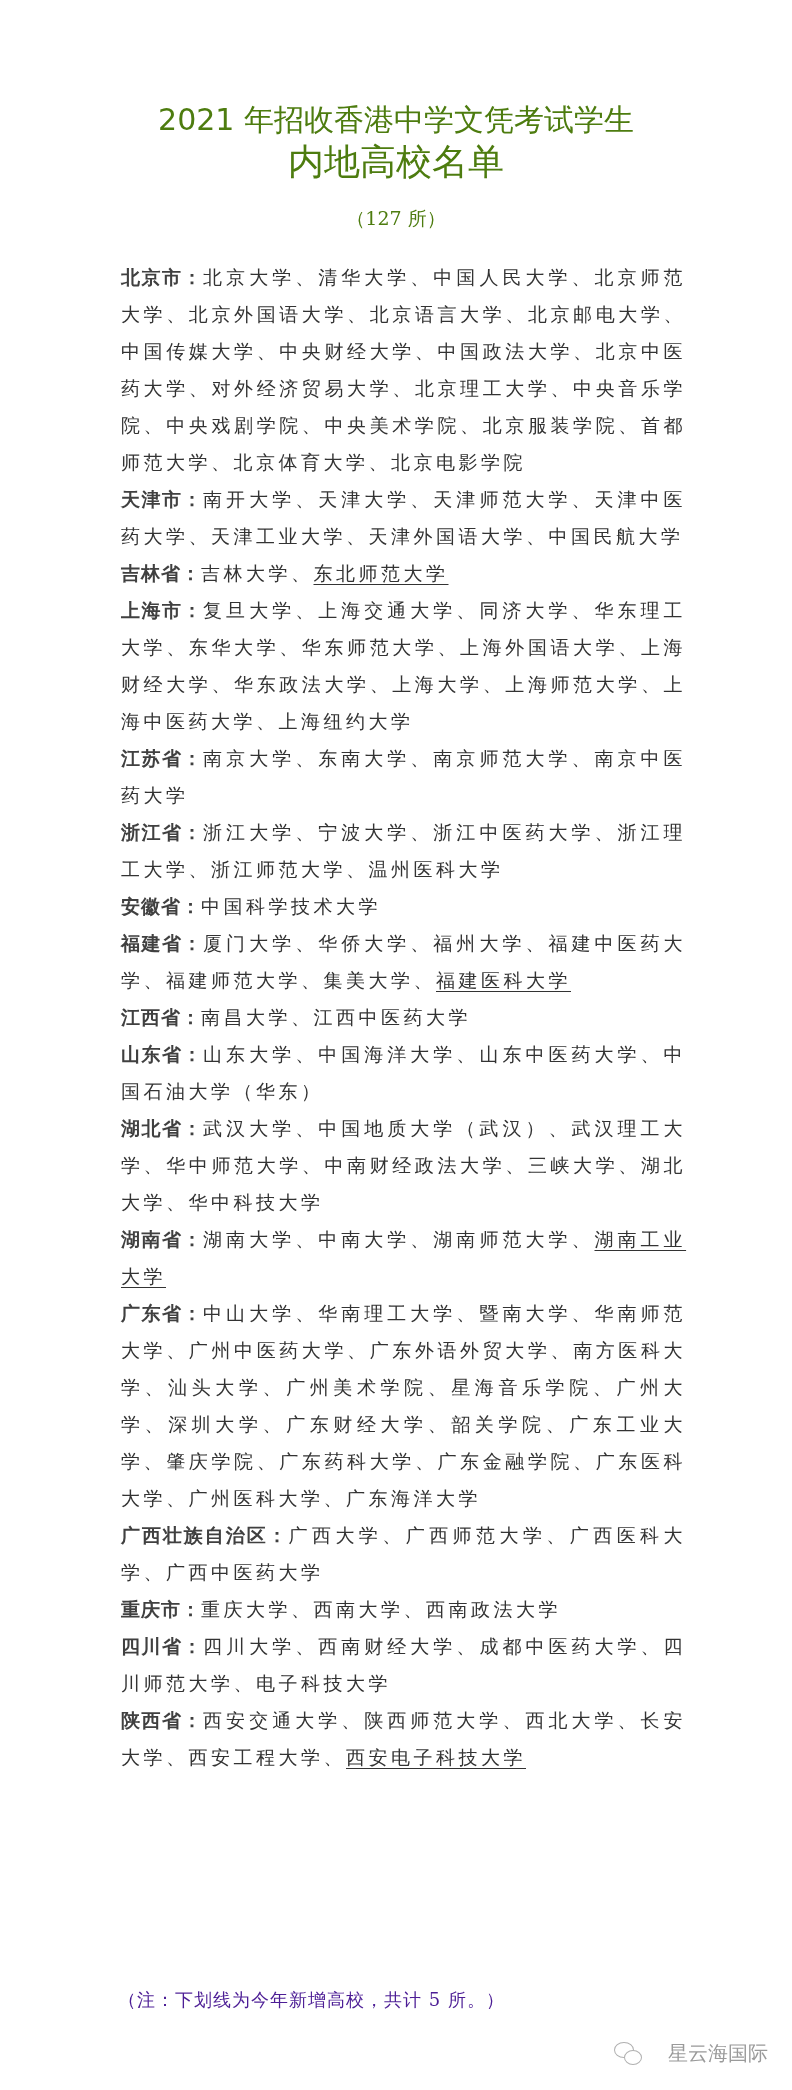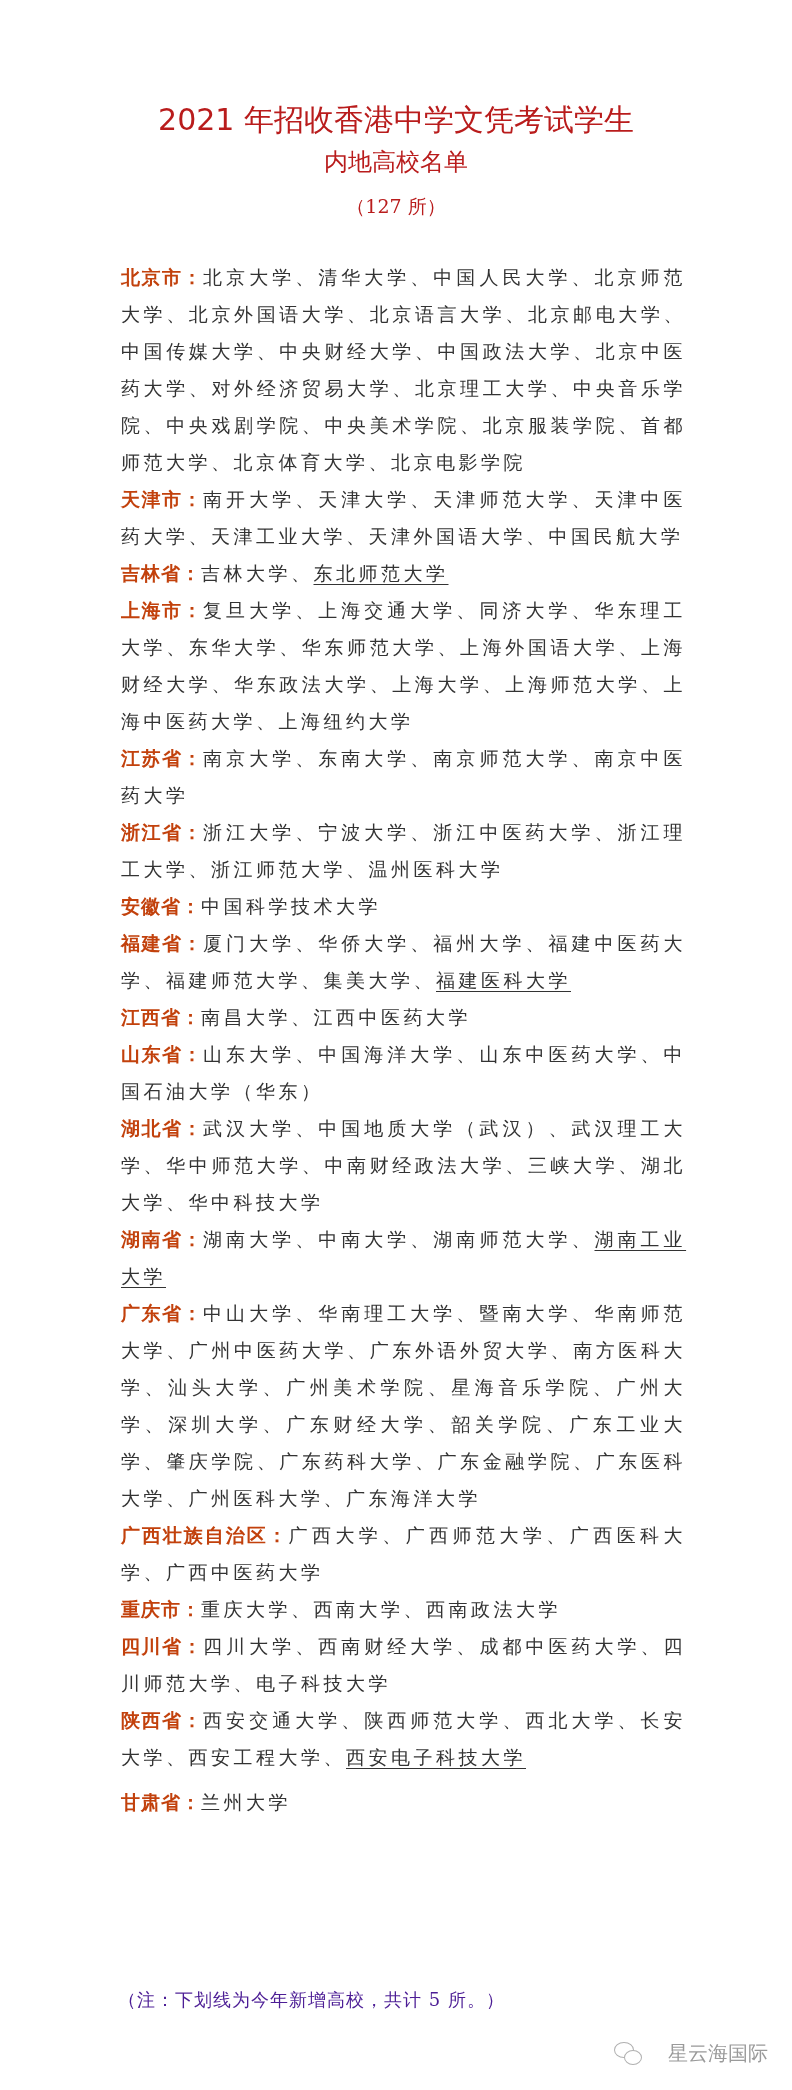--- a/index.html
+++ b/index.html
@@ -1,25 +1,25 @@
 <!DOCTYPE html>
 <html><head>
 <meta charset="utf-8">
 <style>
   html, body { margin: 0; padding: 0; background: #ffffff; }
   body { width: 792px; height: 2090px; position: relative; overflow: hidden;
          font-family: "DejaVu Serif", "Liberation Serif", serif; color: #222; }
   .title { position: absolute; left: 0; width: 792px; text-align: center;
-           font-family: "DejaVu Sans", "Liberation Sans", sans-serif; color: #b91c1c; }
+           font-family: "DejaVu Sans", "Liberation Sans", sans-serif; color: #4d7c0f; }
   .title.t1 { top: 100px; font-size: 30px; line-height: 40px; }
-  .title.t2 { top: 142px; font-size: 24px; line-height: 40px; }
-  .title.t3 { top: 192px; font-size: 19px; line-height: 28px; font-family: "DejaVu Serif", serif; }
+  .title.t2 { top: 142px; font-size: 36px; line-height: 40px; }
+  .title.t3 { top: 204px; font-size: 19px; line-height: 28px; font-family: "DejaVu Serif", serif; }
   .content { position: absolute; left: 121px; top: 259px; width: 565px; }
   .region { font-size: 19px; line-height: 37px; letter-spacing: 3.5px; text-align: justify; color: #333; }
-  .region .label { font-weight: bold; color: #c2410c; letter-spacing: 1px; font-family: "DejaVu Sans", sans-serif; margin-top: 45px; }
+  .region .label { font-weight: bold; color: #404040; letter-spacing: 1px; font-family: "DejaVu Sans", sans-serif; margin-top: 45px; }
   .uni.new { text-decoration: underline; text-underline-offset: 4px; text-decoration-thickness: 1px; }
   .region.gansu { margin-top: 8px; }
   .note { position: absolute; left: 118px; top: 1985px; font-size: 18px; line-height: 30px; color: #4c1d95; letter-spacing: 1px; }
   .watermark { position: absolute; right: 24px; top: 2040px; display: flex; align-items: center; gap: 24px;
                color: #9a9a9a; font-size: 20px; font-family: "DejaVu Sans", sans-serif; }
   .wechat-icon { width: 30px; height: 24px; position: relative; }
   .wechat-icon .b1, .wechat-icon .b2 { position: absolute; border: 1.5px solid #b0b0b0; border-radius: 50%; background: #fff; }
   .wechat-icon .b1 { left: 0; top: 0; width: 18px; height: 14px; }
   .wechat-icon .b2 { left: 10px; top: 8px; width: 16px; height: 13px; }
 </style>
@@ -41,21 +41,20 @@
     <div class="region"><span class="label">福建省：</span><span class="uni">厦门大学</span><span>、</span><span class="uni">华侨大学</span><span>、</span><span class="uni">福州大学</span><span>、</span><span class="uni">福建中医药大学</span><span>、</span><span class="uni">福建师范大学</span><span>、</span><span class="uni">集美大学</span><span>、</span><span class="uni new">福建医科大学</span></div>
     <div class="region"><span class="label">江西省：</span><span class="uni">南昌大学</span><span>、</span><span class="uni">江西中医药大学</span></div>
     <div class="region"><span class="label">山东省：</span><span class="uni">山东大学</span><span>、</span><span class="uni">中国海洋大学</span><span>、</span><span class="uni">山东中医药大学</span><span>、</span><span class="uni">中国石油大学（华东）</span></div>
     <div class="region"><span class="label">湖北省：</span><span class="uni">武汉大学</span><span>、</span><span class="uni">中国地质大学（武汉）</span><span>、</span><span class="uni">武汉理工大学</span><span>、</span><span class="uni">华中师范大学</span><span>、</span><span class="uni">中南财经政法大学</span><span>、</span><span class="uni">三峡大学</span><span>、</span><span class="uni">湖北大学</span><span>、</span><span class="uni">华中科技大学</span></div>
     <div class="region"><span class="label">湖南省：</span><span class="uni">湖南大学</span><span>、</span><span class="uni">中南大学</span><span>、</span><span class="uni">湖南师范大学</span><span>、</span><span class="uni new">湖南工业大学</span></div>
     <div class="region"><span class="label">广东省：</span><span class="uni">中山大学</span><span>、</span><span class="uni">华南理工大学</span><span>、</span><span class="uni">暨南大学</span><span>、</span><span class="uni">华南师范大学</span><span>、</span><span class="uni">广州中医药大学</span><span>、</span><span class="uni">广东外语外贸大学</span><span>、</span><span class="uni">南方医科大学</span><span>、</span><span class="uni">汕头大学</span><span>、</span><span class="uni">广州美术学院</span><span>、</span><span class="uni">星海音乐学院</span><span>、</span><span class="uni">广州大学</span><span>、</span><span class="uni">深圳大学</span><span>、</span><span class="uni">广东财经大学</span><span>、</span><span class="uni">韶关学院</span><span>、</span><span class="uni">广东工业大学</span><span>、</span><span class="uni">肇庆学院</span><span>、</span><span class="uni">广东药科大学</span><span>、</span><span class="uni">广东金融学院</span><span>、</span><span class="uni">广东医科大学</span><span>、</span><span class="uni">广州医科大学</span><span>、</span><span class="uni">广东海洋大学</span></div>
     <div class="region"><span class="label">广西壮族自治区：</span><span class="uni">广西大学</span><span>、</span><span class="uni">广西师范大学</span><span>、</span><span class="uni">广西医科大学</span><span>、</span><span class="uni">广西中医药大学</span></div>
     <div class="region"><span class="label">重庆市：</span><span class="uni">重庆大学</span><span>、</span><span class="uni">西南大学</span><span>、</span><span class="uni">西南政法大学</span></div>
     <div class="region"><span class="label">四川省：</span><span class="uni">四川大学</span><span>、</span><span class="uni">西南财经大学</span><span>、</span><span class="uni">成都中医药大学</span><span>、</span><span class="uni">四川师范大学</span><span>、</span><span class="uni">电子科技大学</span></div>
     <div class="region"><span class="label">陕西省：</span><span class="uni">西安交通大学</span><span>、</span><span class="uni">陕西师范大学</span><span>、</span><span class="uni">西北大学</span><span>、</span><span class="uni">长安大学</span><span>、</span><span class="uni">西安工程大学</span><span>、</span><span class="uni new">西安电子科技大学</span></div>
-    <div class="region gansu"><span class="label">甘肃省：</span><span class="uni">兰州大学</span></div>
   </div>
 
 <div class="note">（注：下划线为今年新增高校，共计 5 所。）</div>
 
 <div class="watermark">
   <span class="wechat-icon">
       <span class="b1"></span>
       <span class="b2"></span>
     </span>
   <span>星云海国际</span>

